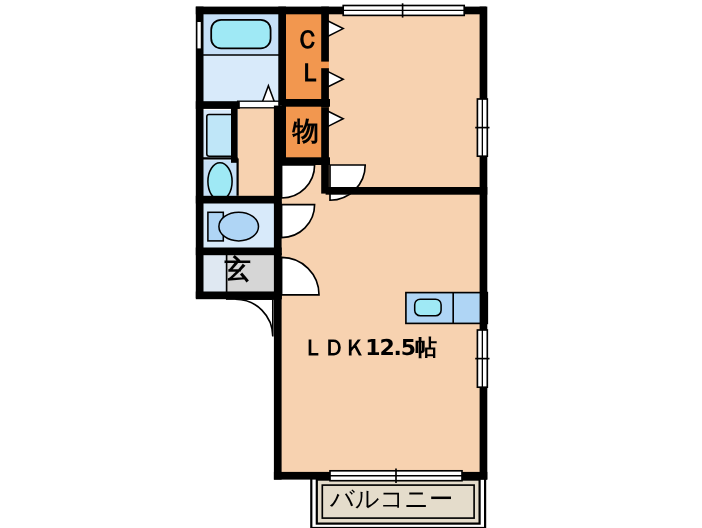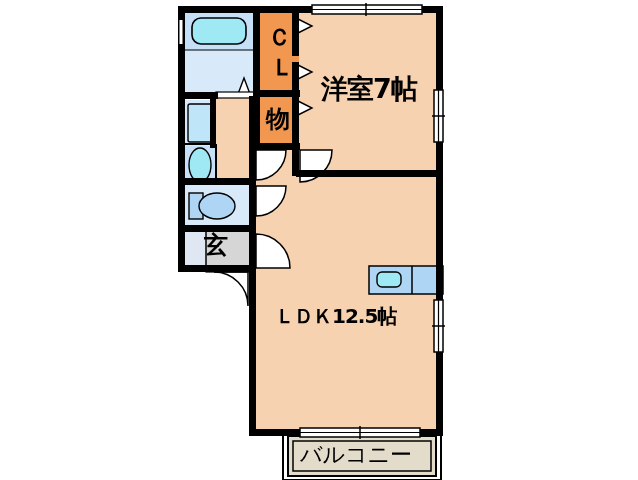--- a/index.html
+++ b/index.html
@@ -192,21 +192,20 @@
     <line x1="432" y1="326" x2="445" y2="326" stroke="#000000" stroke-width="1.5"></line>
 
     <rect x="300" y="428" width="120" height="9" fill="#ffffff" stroke="#000000" stroke-width="1.5"></rect>
     <line x1="300" y1="432.5" x2="420" y2="432.5" stroke="#000000" stroke-width="1.2"></line>
     <line x1="360" y1="426" x2="360" y2="439" stroke="#000000" stroke-width="1.5"></line>
 
     <line x1="181" y1="20" x2="181" y2="44" stroke="#ffffff" stroke-width="3"></line>
 
   </svg>
 
-  <div class="lbl" id="label-bedroom">洋室7帖</div>
 
   <div class="lbl" id="label-ldk">ＬＤＫ12.5帖</div>
 
   <div class="lbl" id="label-closet-c">Ｃ</div>
 
   <div class="lbl" id="label-closet-l">Ｌ</div>
 
   <div class="lbl" id="label-storage">物</div>
 
   <div class="lbl" id="label-entrance">玄</div>

